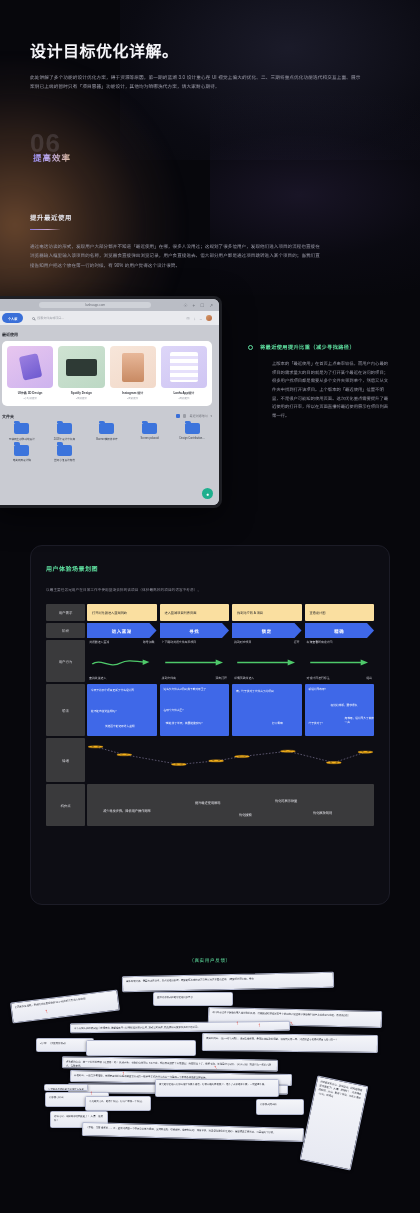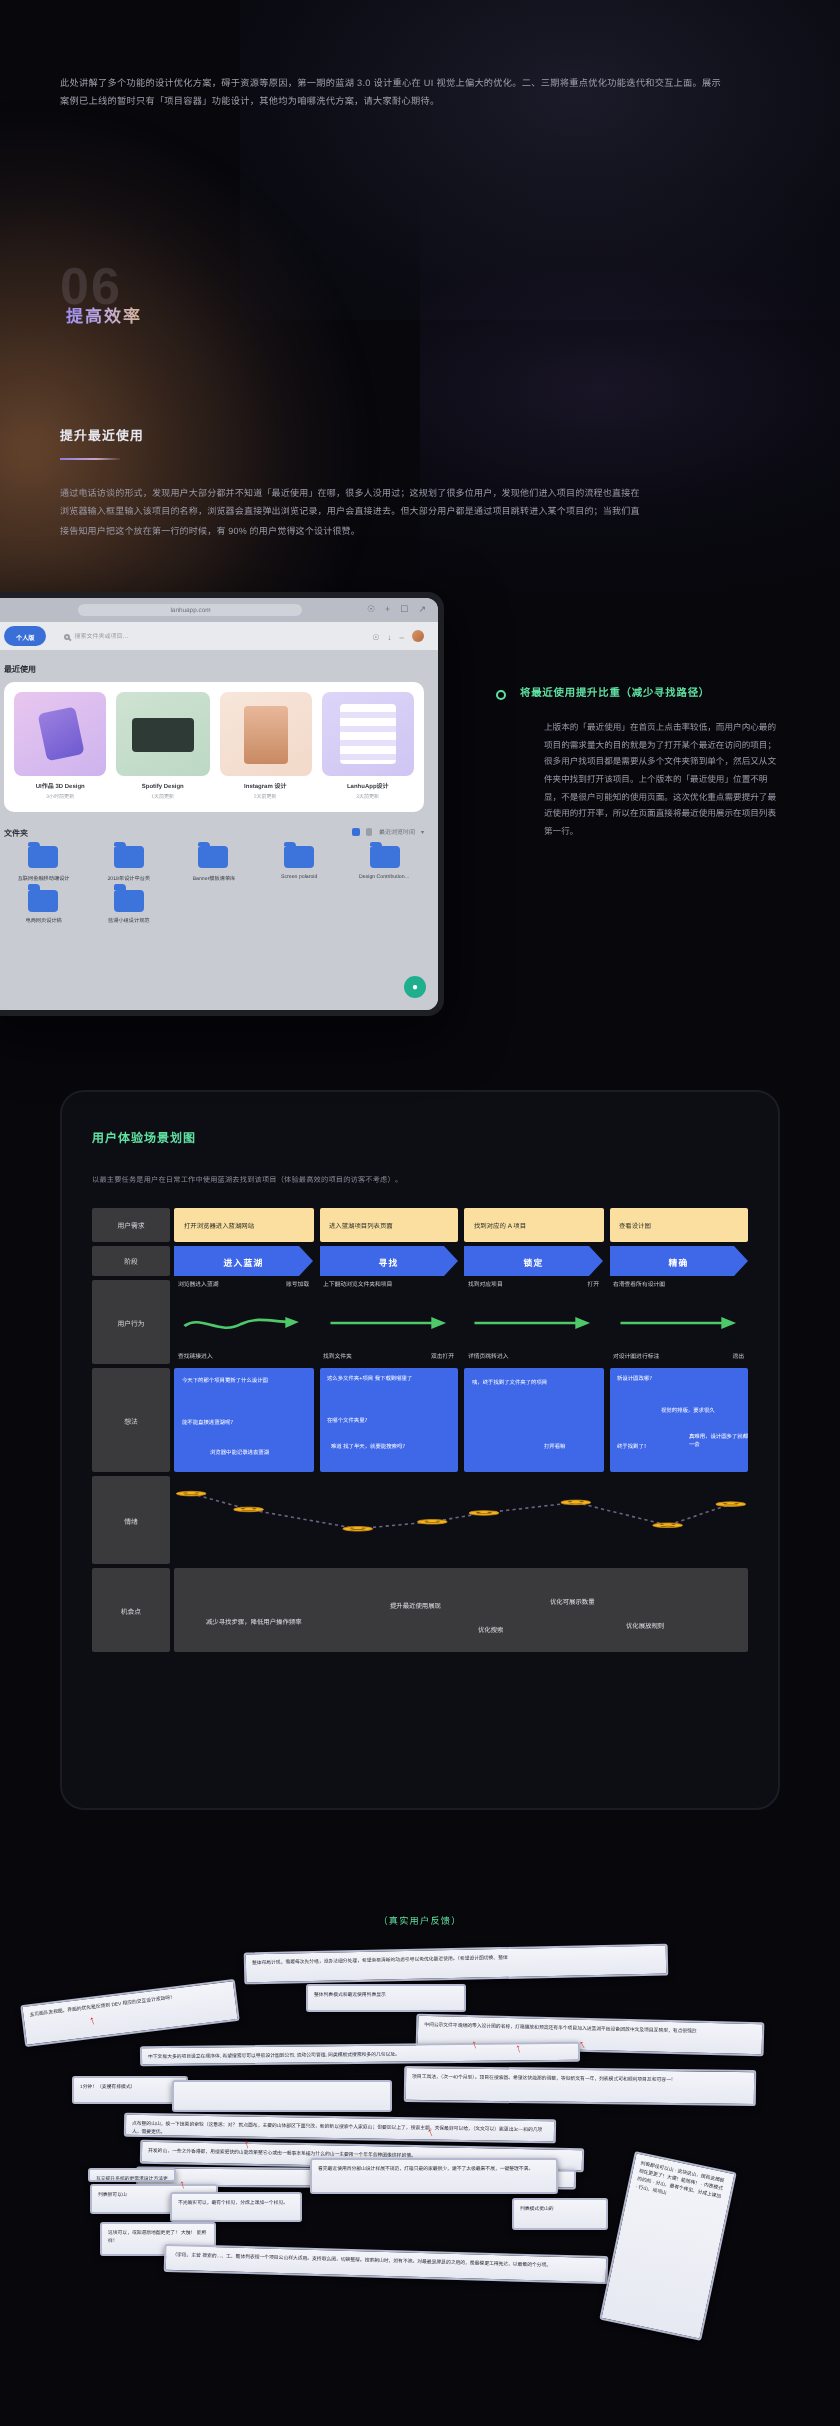--- a/index.html
+++ b/index.html
@@ -402,20 +402,21 @@
 </head>
 <body>
 
 <div class="page">
 
   <div class="glow-top"></div>
   <div class="glow-violet"></div>
   <div class="glow-left"></div>
 
   <div class="header">
+    <div class="title">设计目标优化详解。</div>
     <div class="subtitle">此处讲解了多个功能的设计优化方案，碍于资源等原因，第一期的蓝湖 3.0 设计重心在 UI 视觉上偏大的优化。二、三期将重点优化功能迭代和交互上面。展示案例已上线的暂时只有「项目容器」功能设计，其他均为咱哪洗代方案，请大家耐心期待。</div>
   </div>
 
   <div class="sec-num">06</div>
   <div class="sec-name">提高效率</div>
 
   <div class="block1">
     <h3>提升最近使用</h3>
     <div class="rule"></div>
     <p>通过电话访谈的形式，发现用户大部分都并不知道「最近使用」在哪，很多人没用过；这规划了很多位用户，发现他们进入项目的流程也直接在浏览器输入框里输入该项目的名称，浏览器会直接弹出浏览记录，用户会直接进去。但大部分用户都是通过项目跳转进入某个项目的；当我们直接告知用户把这个放在第一行的时候，有 90% 的用户觉得这个设计很赞。</p>

